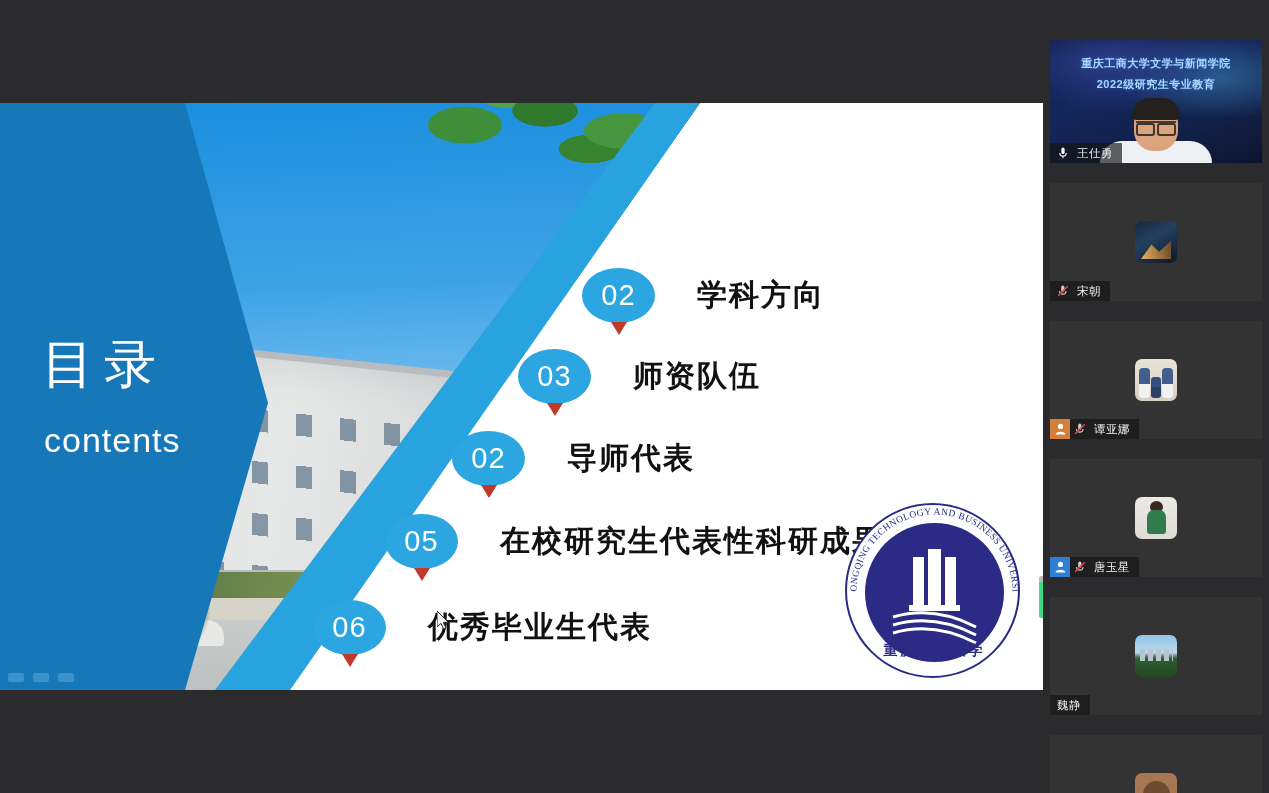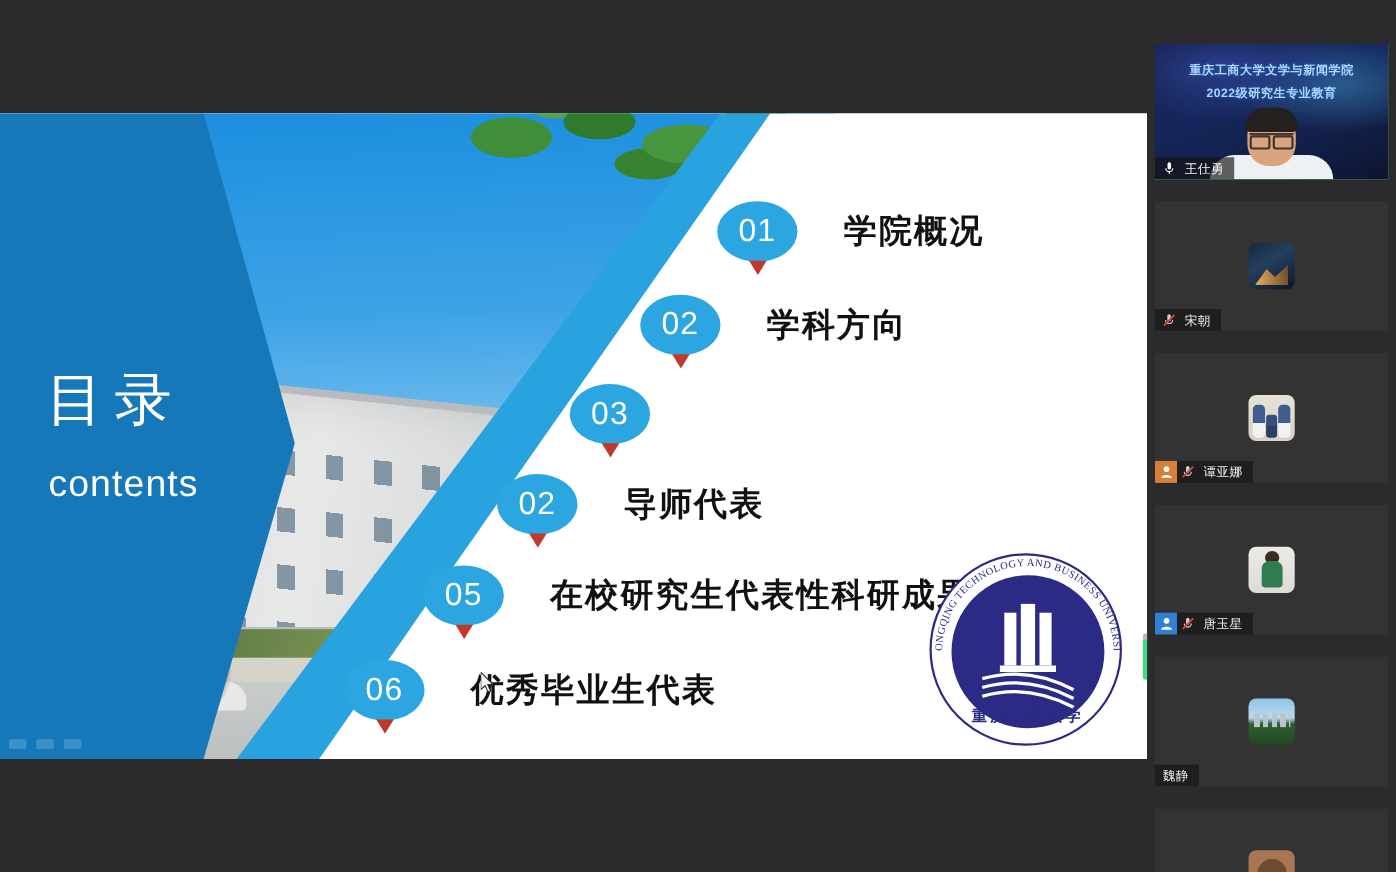--- a/index.html
+++ b/index.html
@@ -311,36 +311,31 @@
       <div class="stripe"></div>
 
       <div class="contents-panel"></div>
       <div class="contents-title">目录</div>
       <div class="contents-sub">contents</div>
       <div class="deco-marks">
         <span></span><span></span><span></span>
       </div>
 
       <div class="menu">
-        <div class="mrow" style="left:652px; top:80px;">
-          <div class="badge">
-              <span>01</span>
-            </div>
-          <div class="mlabel">学院概况</div>
-        </div>
         <div class="mrow" style="left:582px; top:165px;">
           <div class="badge">
               <span>02</span>
             </div>
           <div class="mlabel">学科方向</div>
         </div>
         <div class="mrow" style="left:518px; top:246px;">
           <div class="badge">
               <span>03</span>
             </div>
+          <div class="mlabel">师资队伍</div>
         </div>
         <div class="mrow" style="left:452px; top:328px;">
           <div class="badge">
               <span>02</span>
             </div>
           <div class="mlabel">导师代表</div>
         </div>
         <div class="mrow" style="left:385px; top:411px;">
           <div class="badge">
               <span>05</span>

